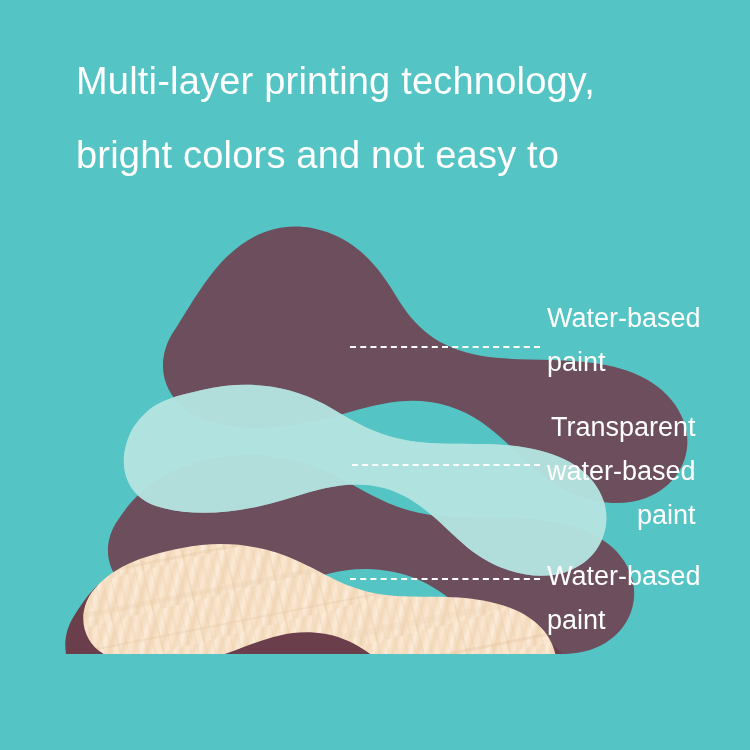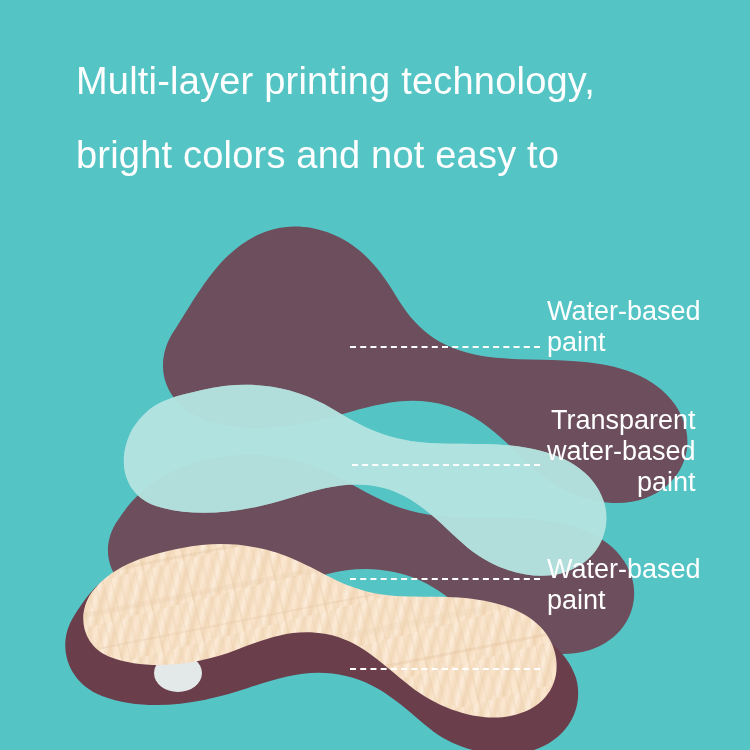--- a/index.html
+++ b/index.html
@@ -10,21 +10,21 @@
     width: 750px;
     height: 750px;
     background: #55c4c5;
     font-family: "Liberation Sans", sans-serif;
     overflow: hidden;
     position: relative;
   }
   #stage {
     position: relative;
     width: 750px;
-    height: 750px;
+    height: 654px;
     background: #55c4c5;
     overflow: hidden;
   }
 
   
   .title-block {
     position: absolute;
     left: 76px;
     top: 44px;
     width: 620px;
@@ -51,21 +51,21 @@
     height: 0;
     border-top: 2px dashed #ffffff;
   }
 
   
   .callout {
     position: absolute;
     left: 547px;
     color: #ffffff;
     font-size: 27px;
-    line-height: 31px;
+    line-height: 44px;
     font-weight: 400;
     white-space: pre-line;
   }
   .callout-1 { top: 296px; }
   .callout-2 { top: 405px; text-align: right; }
   .callout-3 { top: 554px; }
   .callout-4 { top: 652px; }
 </style>
 </head>
 <body>

